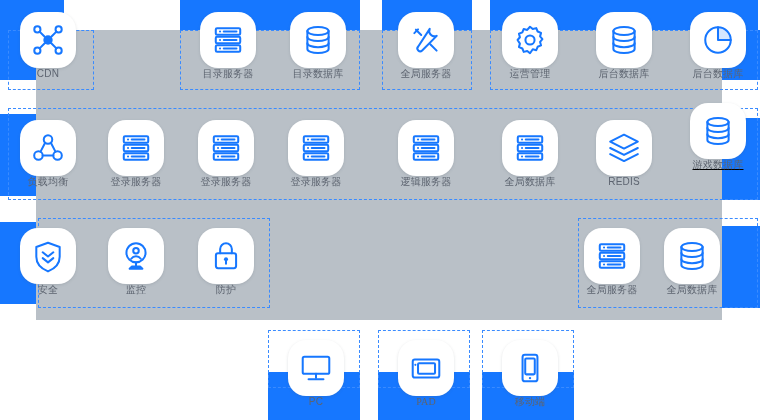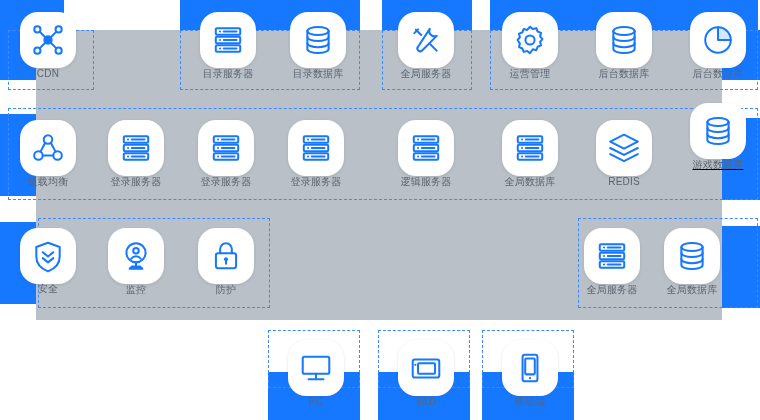--- a/index.html
+++ b/index.html
@@ -272,21 +272,21 @@
         <div class="tile">
           <svg width="34" height="34" viewBox="0 0 32 32" fill="none" stroke="#1677ff" stroke-width="1.9" stroke-linecap="round" stroke-linejoin="round">
             <ellipse cx="16" cy="7.5" rx="10" ry="3.8"></ellipse>
             <path d="M6 7.5v17c0 2.1 4.5 3.8 10 3.8s10-1.7 10-3.8v-17"></path>
             <path d="M6 13.2c0 2.1 4.5 3.8 10 3.8s10-1.7 10-3.8"></path>
             <path d="M6 19c0 2.1 4.5 3.8 10 3.8s10-1.7 10-3.8"></path>
           </svg>
         </div>
         <div class="node-label" style="color: rgb(93, 100, 112);">游戏数据库</div>
       </div>
-      <div class="node" style="left: 16px; top: 228px; font-family: Liberation Mono, monospace;">
+      <div class="node" style="left: 16px; top: 228px;">
         <div class="tile">
           <svg width="34" height="34" viewBox="0 0 32 32" fill="none" stroke="#1677ff" stroke-width="1.9" stroke-linecap="round" stroke-linejoin="round">
             <path d="M16 3.5l11 4v9.2c0 6.6-4.6 11.2-11 13.8-6.4-2.6-11-7.2-11-13.8V7.5z"></path>
             <path d="M11 12.5l5 4 5-4"></path>
             <path d="M11 18l5 4 5-4"></path>
           </svg>
         </div>
         <div class="node-label" style="color: rgb(93, 100, 112);">安全</div>
       </div>
       <div class="node" style="left: 104px; top: 228px;">

